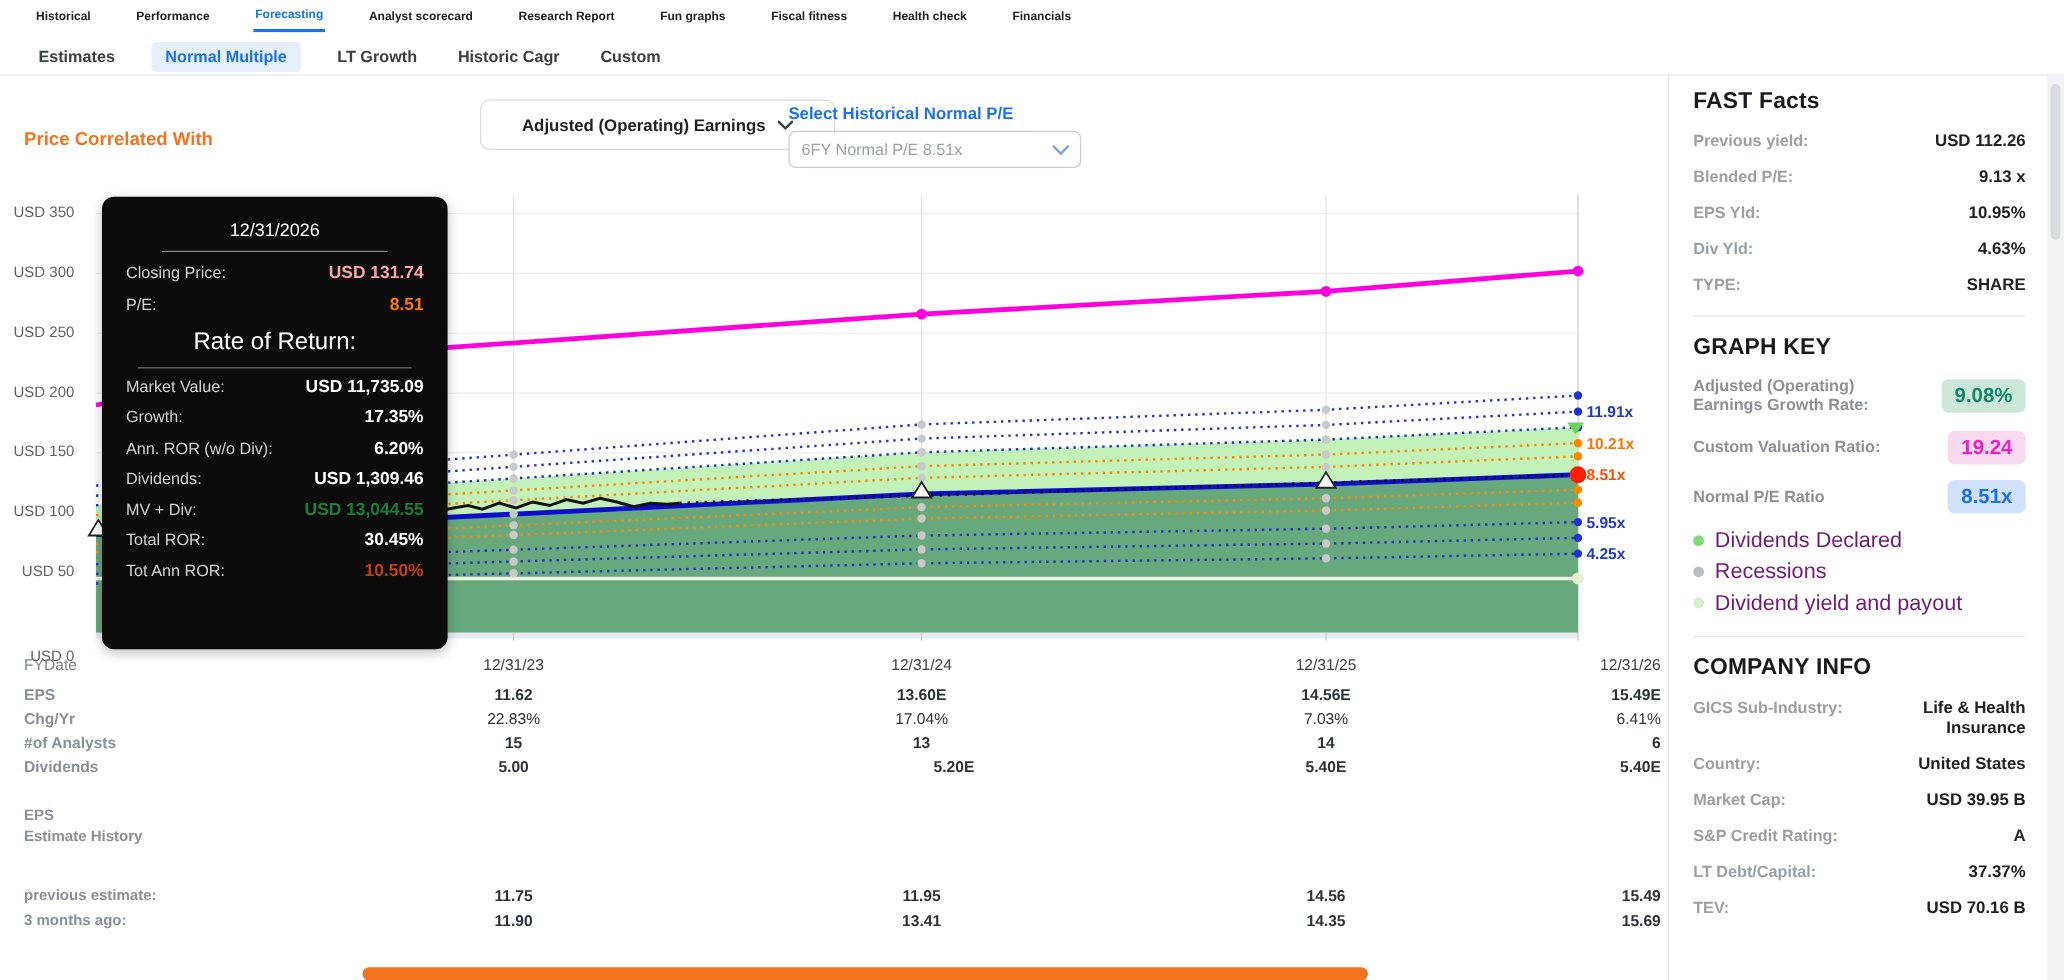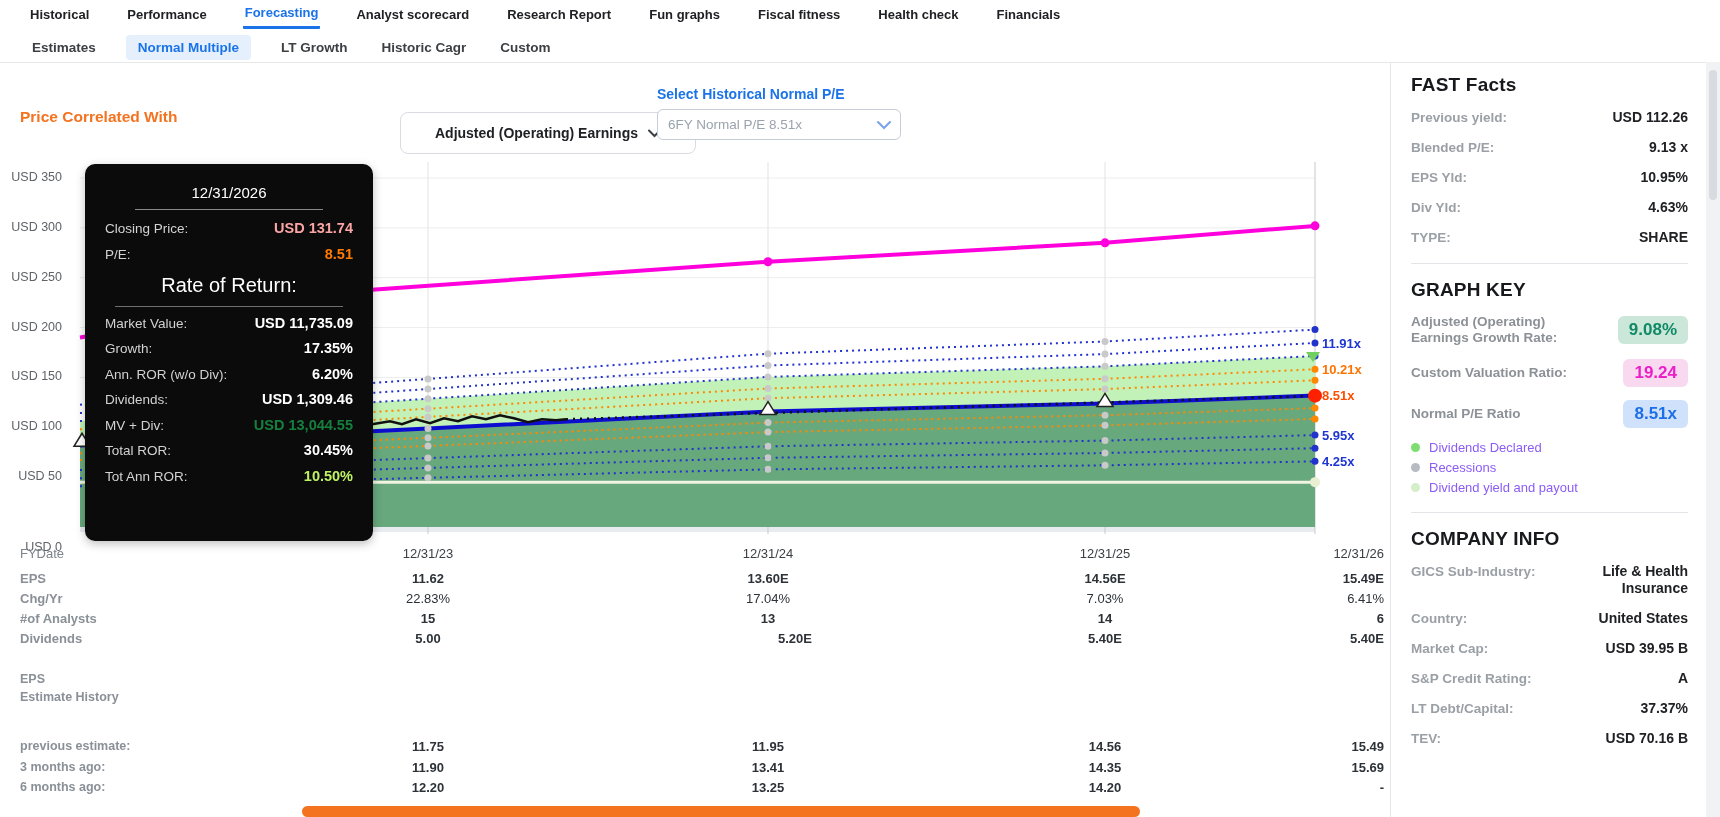--- a/index.html
+++ b/index.html
@@ -2,32 +2,32 @@
 <html><head>
 <meta charset="utf-8">
 <style>
   * { margin:0; padding:0; box-sizing:border-box; }
   html,body { background:#fff; }
   body { font-family:"Liberation Sans", sans-serif; color:#202124; }
   .app { position:relative; width:1720px; height:817px; background:#fff; overflow:hidden; }
 
   
   .topnav { position:absolute; left:28px; top:0; height:30px; display:flex; gap:34px; align-items:center; }
-  .topnav .nav-item { font-size:13px; font-weight:600; color:#202124; cursor:pointer; padding:4px 2px 6px; white-space:nowrap; }
+  .topnav .nav-item { font-size:10px; font-weight:600; color:#202124; cursor:pointer; padding:4px 2px 6px; white-space:nowrap; }
   .topnav .nav-item.active { color:#1a73e8; border-bottom:3px solid #1a73e8; border-radius:0 0 1px 1px; }
 
   .subnav { position:absolute; left:28px; top:33px; height:28px; display:flex; gap:26px; align-items:center; }
   .subnav .sub-item { font-size:13.5px; font-weight:600; color:#3c4043; cursor:pointer; padding:5px 4px; white-space:nowrap; }
   .subnav .sub-item.active { color:#1a73e8; background:#e6f0fd; border-radius:4px; padding:5px 12px; }
 
   .top-divider { position:absolute; left:0; top:62px; width:1720px; height:1px; background:#e6e8ea; }
 
   
   .pcw-label { position:absolute; left:20px; top:108px; font-size:15.5px; font-weight:700; color:#f4731f; }
-  .metric-dd { position:absolute; left:400px; top:112px; width:296px; height:42px; border:1px solid #d9dbe0; border-radius:8px;
+  .metric-dd { position:absolute; left:400px; top:83px; width:296px; height:42px; border:1px solid #d9dbe0; border-radius:8px;
                display:flex; align-items:center; justify-content:center; gap:10px; font-size:14px; font-weight:700; color:#202124;
                background:#fff; cursor:pointer; }
   .sel-pe-label { position:absolute; left:657px; top:86px; font-size:14px; font-weight:600; color:#1a73e8; }
   .pe-dd { position:absolute; left:657px; top:109px; width:244px; height:31px; border:1.5px solid #c6ccd8; border-radius:6px;
            display:flex; align-items:center; justify-content:space-between; padding:0 9px 0 10px; font-size:13.5px; color:#9aa3ad;
            background:#fff; cursor:pointer; }
   .segmented { position:absolute; left:1018px; top:111px; height:33px; display:flex; border:1px solid #e4e7ea; border-radius:4px;
                overflow:hidden; background:#fbfcfd; }
   .seg-btn { font-size:13.5px; color:#8b9198; padding:8px 15px; cursor:pointer; border-left:1px solid #e4e7ea; white-space:nowrap; }
   .seg-btn:first-child { border-left:none; }
@@ -59,21 +59,21 @@
              padding:12px 18px 0 20px; }
   .sb-title { font-size:19px; font-weight:800; color:#17191c; letter-spacing:.2px; }
   .sb-row { display:flex; justify-content:space-between; align-items:baseline; margin-top:13px; }
   .sb-row .l { font-size:13.5px; font-weight:700; color:#9aa0a6; max-width:140px; line-height:17px; }
   .sb-row .v { font-size:14px; font-weight:700; color:#202124; text-align:right; max-width:150px; line-height:17px; }
   .sb-div { height:1px; background:#e3e5e8; margin:17px 0 15px; }
   .gk-row { display:flex; justify-content:space-between; align-items:center; margin-top:13px; }
   .gk-row .l { font-size:13.5px; font-weight:700; color:#8c9197; line-height:16px; max-width:180px; }
   .badge { font-size:17px; font-weight:800; padding:4px 11px; border-radius:6px; white-space:nowrap; }
   .legend { margin-top:12px; }
-  .lg-item { display:flex; align-items:center; gap:9px; margin-top:5px; font-size:13px; color:#8b5cf6;text-align:center; }
+  .lg-item { display:flex; align-items:center; gap:9px; margin-top:5px; font-size:18px; color:#701a75;text-align:center; }
   .lg-dot { width:9px; height:9px; border-radius:50%; flex:none; }
 
   .scroll-strip { position:absolute; left:1706px; top:62px; width:14px; height:755px; background:#f1f2f4; }
   .scroll-thumb { position:absolute; left:3px; top:8px; width:8px; height:130px; background:#d8dbdf; border-radius:4px; }
   .bottom-pill { position:absolute; left:302px; top:806px; width:838px; height:11px; background:#f4731f; border-radius:6px; cursor:pointer; }
 </style>
 </head>
 <body>
 
 <div class="app">
@@ -253,21 +253,21 @@
         <div class="tt-row">
           <span class="l">MV + Div:</span>
           <span class="v" style="color: #15803d;">USD 13,044.55</span>
         </div>
         <div class="tt-row">
           <span class="l">Total ROR:</span>
           <span class="v" style="color: rgb(255, 255, 255);">30.45%</span>
         </div>
         <div class="tt-row">
           <span class="l">Tot Ann ROR:</span>
-          <span class="v" style="color: #bef264;">10.50%</span>
+          <span class="v" style="color: #c2410c;">10.50%</span>
         </div>
       </div>
   </div>
 
   <div class="table-area" id="table-area">
       <div class="t-row" style="top: 6px;">
         <span class="t-label plain">FYDate</span>
         <span class="t-val" style="left: 428px; color: rgb(59, 64, 70);">12/31/23</span>
         <span class="t-val" style="left: 768px; color: rgb(59, 64, 70);">12/31/24</span>
         <span class="t-val" style="left: 1105px; color: rgb(59, 64, 70);">12/31/25</span>
@@ -312,27 +312,20 @@
         <span class="t-val b" style="left: 1105px;">14.56</span>
         <span class="t-val b last">15.49</span>
       </div>
       <div class="t-row" style="top: 220px;">
         <span class="t-label" style="font-size: 12.5px;">3 months ago:</span>
         <span class="t-val b" style="left: 428px;">11.90</span>
         <span class="t-val b" style="left: 768px;">13.41</span>
         <span class="t-val b" style="left: 1105px;">14.35</span>
         <span class="t-val b last">15.69</span>
       </div>
-      <div class="t-row" style="top: 240px;">
-        <span class="t-label" style="font-size: 12.5px;">6 months ago:</span>
-        <span class="t-val b" style="left: 428px;">12.20</span>
-        <span class="t-val b" style="left: 768px;">13.25</span>
-        <span class="t-val b" style="left: 1105px;">14.20</span>
-        <span class="t-val b last">-</span>
-      </div>
     </div>
 
   <aside class="sidebar">
     <div class="sb-title">FAST Facts</div>
     <div id="ff-rows">
         <div class="sb-row">
           <span class="l">Previous yield:</span>
           <span class="v">USD 112.26</span>
         </div>
         <div class="sb-row">

